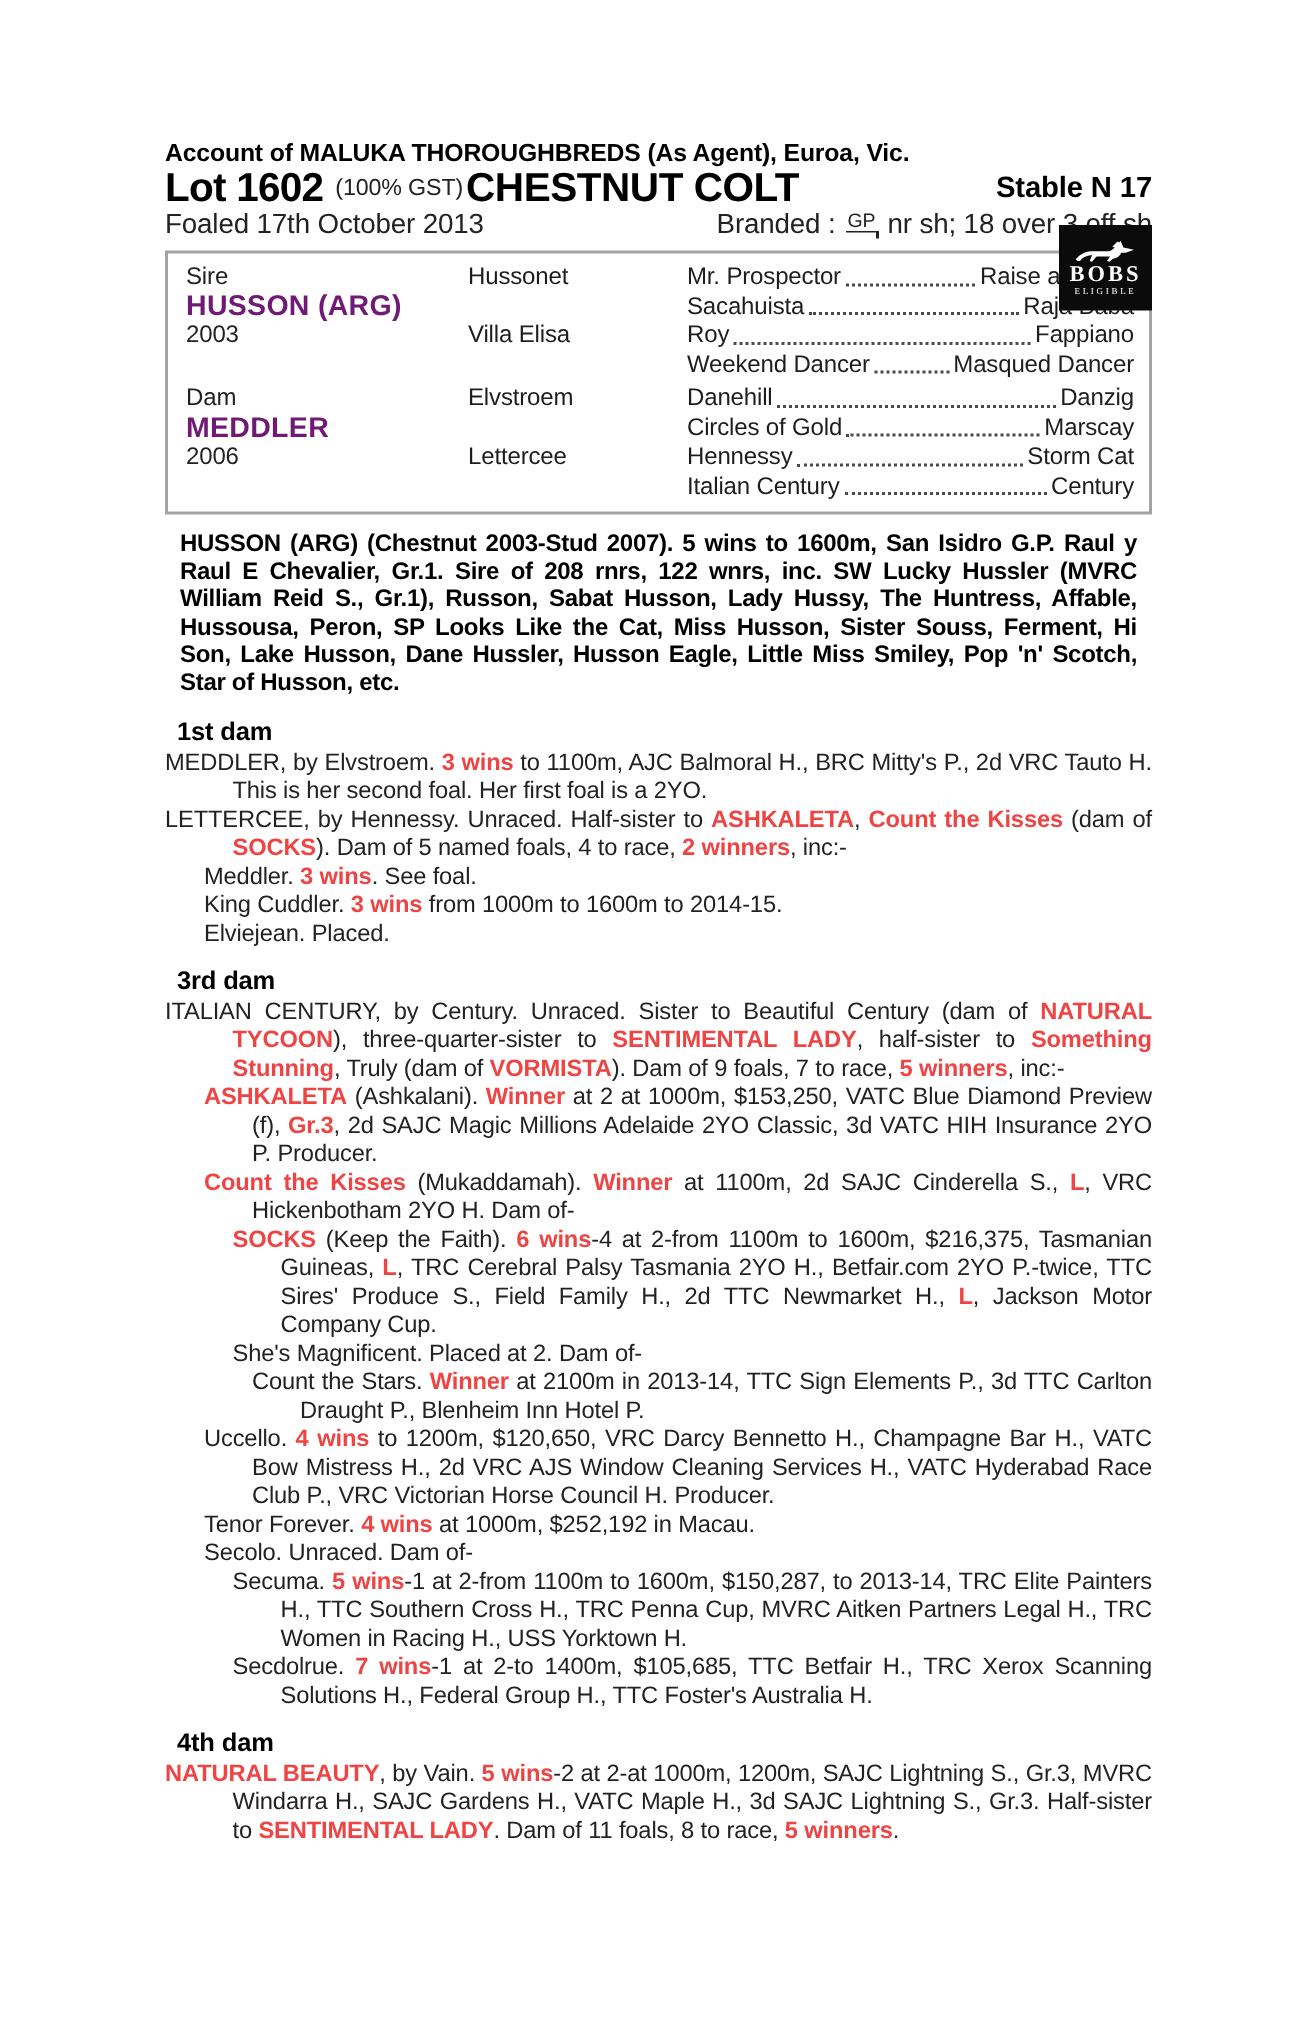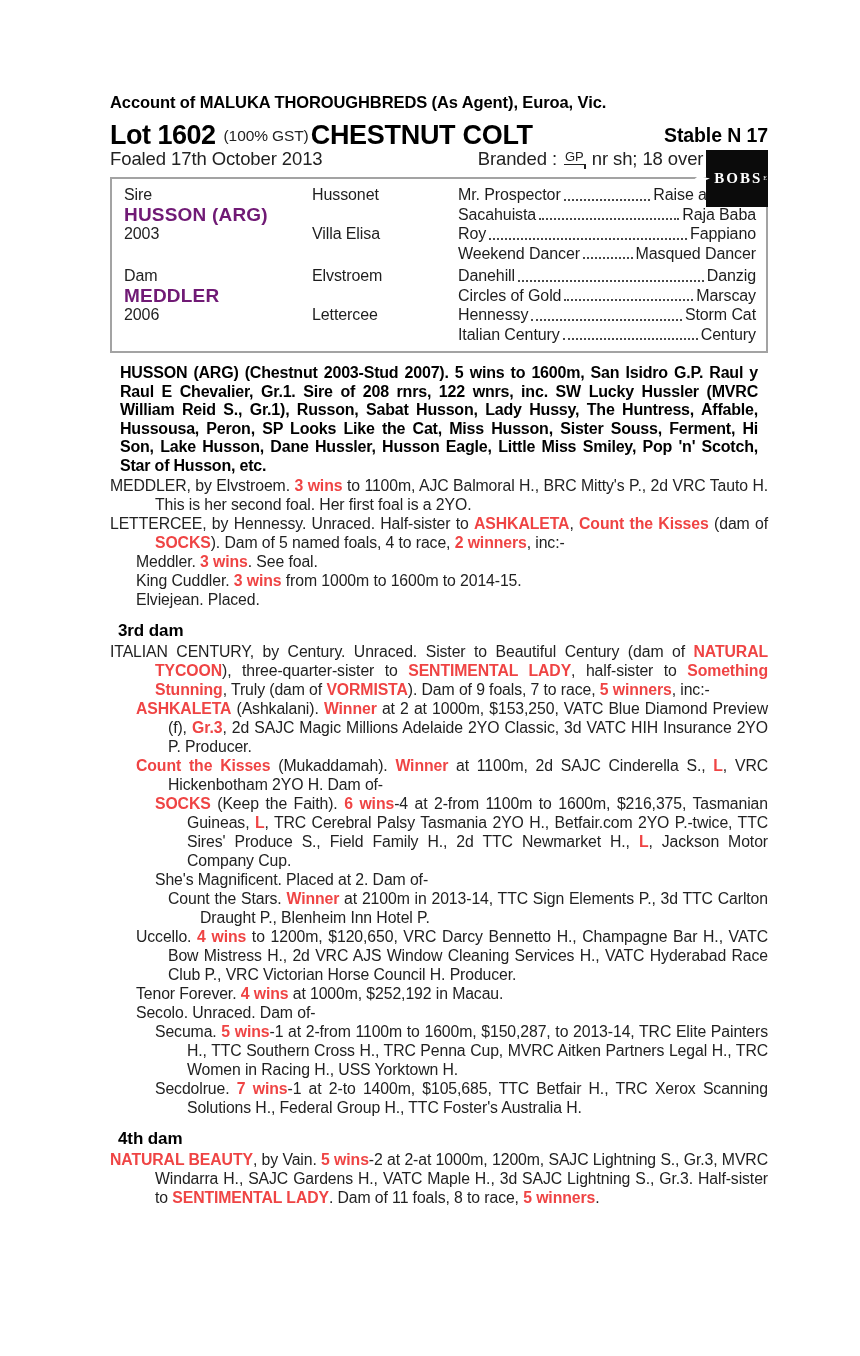--- a/index.html
+++ b/index.html
@@ -10,36 +10,36 @@
     font-family:"Liberation Sans","DejaVu Sans",sans-serif;
     color:#1d1d1d; font-size:15.8px; line-height:19px;
     letter-spacing:-0.1px;
   }
   .page { position:relative; padding:0 92px 0 110px; }
 
   
   .logo {
     position:absolute; top:57px; right:92px; width:62px; height:57px;
     background:#0b0b0b; color:#ffffff; text-align:center;
-    display:flex; align-items:center; justify-content:center;
+    display:flex; flex-direction:column; align-items:center; justify-content:center;
     gap:1px; padding:2px 1px;
   }
   .logo .horse { line-height:0; }
   .logo .logo-title {
     font-family:"Liberation Serif","DejaVu Serif",serif;
     font-weight:bold; font-size:15px; letter-spacing:2px; line-height:15px;
   }
   .logo .logo-sub {
     font-family:"Liberation Serif","DejaVu Serif",serif;
     font-size:6px; letter-spacing:1.8px; line-height:7px;
   }
 
   
   .account { margin-top:93px; font-weight:bold; font-size:16.5px; color:#000; }
-  .lot-line { display:flex; align-items:center; margin-top:14px; }
+  .lot-line { display:flex; align-items:center; margin-top:4px; }
   .lot-label { font-weight:bold; font-size:27px; color:#000; letter-spacing:-0.5px; }
   .gst { font-size:15.5px; margin-left:8px; color:#222; }
   .horse-title { font-weight:bold; font-size:27px; color:#000; margin-left:2px; letter-spacing:-0.3px; }
   .stable { margin-left:auto; font-weight:bold; font-size:19.5px; color:#000; }
   .foal-line { display:flex; justify-content:space-between; font-size:18.5px; margin-top:4px; color:#222; }
   .brand-mark {
     display:inline-block; font-size:13px; line-height:13px; position:relative; top:-4px;
     border-bottom:1.5px solid #222; padding:0 1px 1px 1px; margin:0 2px;
   }
   .brand-mark::after {
@@ -176,20 +176,21 @@
             <span>Century</span>
         </div>
       </div>
     </div>
 
   </div>
 
   <p class="blurb">HUSSON (ARG) (Chestnut 2003-Stud 2007). 5 wins to 1600m, San Isidro G.P. Raul y Raul E Chevalier, Gr.1. Sire of 208 rnrs, 122 wnrs, inc. SW Lucky Hussler (MVRC William Reid S., Gr.1), Russon, Sabat Husson, Lady Hussy, The Huntress, Affable, Hussousa, Peron, SP Looks Like the Cat, Miss Husson, Sister Souss, Ferment, Hi Son, Lake Husson, Dane Hussler, Husson Eagle, Little Miss Smiley, Pop 'n' Scotch, Star of Husson, etc.</p>
 
   <section>
+    <div class="sec-h">1st dam</div>
     <p class="entry" data-level="0"><span>MEDDLER, by Elvstroem. </span><span class="b">3 wins</span><span> to 1100m, AJC Balmoral H., BRC Mitty's P., 2d VRC Tauto H. This is her second foal. Her first foal is a 2YO.</span></p>
   </section>
 
   <section>
     <p class="entry" data-level="0"><span>LETTERCEE, by Hennessy. Unraced. Half-sister to </span><span class="b">ASHKALETA</span><span>, </span><span class="b">Count the Kisses</span><span> (dam of </span><span class="b">SOCKS</span><span>). Dam of 5 named foals, 4 to race, </span><span class="b">2 winners</span><span>, inc:-</span></p>
     <p class="entry" data-level="1"><span>Meddler. </span><span class="b">3 wins</span><span>. See foal.</span></p>
     <p class="entry" data-level="1"><span>King Cuddler. </span><span class="b">3 wins</span><span> from 1000m to 1600m to 2014-15.</span></p>
     <p class="entry" data-level="1"><span>Elviejean. Placed.</span></p>
   </section>
 

